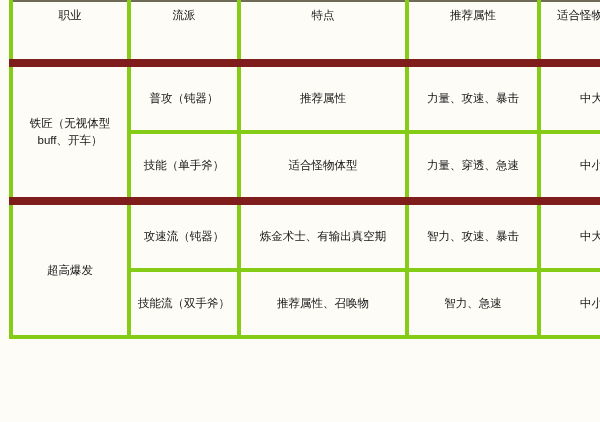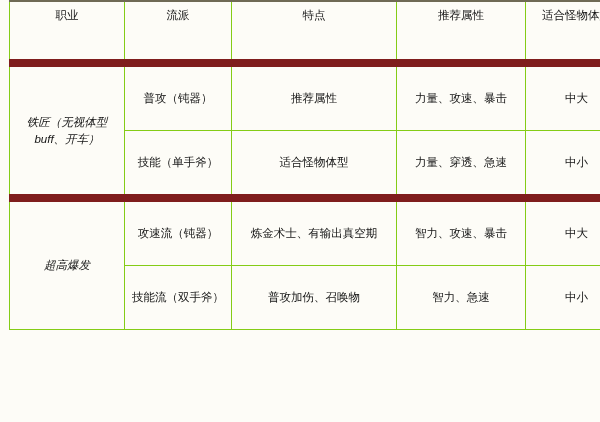--- a/index.html
+++ b/index.html
@@ -34,21 +34,21 @@
   }
 
   table.grid {
     border-collapse: collapse;
     width: 583px;
     margin-left: 9px;
     table-layout: fixed;
   }
 
   table.grid td {
-    border: 1px solid #84cc16;
+    border: 4px solid #84cc16;
     text-align: center;
     vertical-align: middle;
     font-size: 11.5px;
     color: #141414;
     padding: 4px 3px;
     line-height: 1.45;
   }
 
   
   tr.header-row td {
@@ -72,21 +72,20 @@
     text-align: center;
   }
   td.head-body {
     text-align: left;
     padding-left: 6px;
   }
 
   .job-cell {
     font-size: 11.5px;
     line-height: 1.6;
-    font-style: italic;
   }
 
   tr.band-first td {
     border-top: 8px solid #7f1d1d;
     text-align: center;
   }
 
   .row-tall td { height: 55px; }
 </style>
 </head>
@@ -121,20 +120,20 @@
 
       <tr class="band-first row-tall">
         <td class="col-job job-cell" rowspan="2">超高爆发</td>
         <td class="col-branch">攻速流（钝器）</td>
         <td class="col-trait">炼金术士、有输出真空期</td>
         <td class="col-attr">智力、攻速、暴击</td>
         <td class="col-body">中大</td>
       </tr>
       <tr class="row-tall">
         <td class="col-branch">技能流（双手斧）</td>
-        <td class="col-trait">普攻加伤、召唤物</td>
+        <td class="col-trait">推荐属性、召唤物</td>
         <td class="col-attr">智力、急速</td>
         <td class="col-body">中小</td>
       </tr>
     </tbody>
   </table>
 
 </div>
 
 </body></html>

